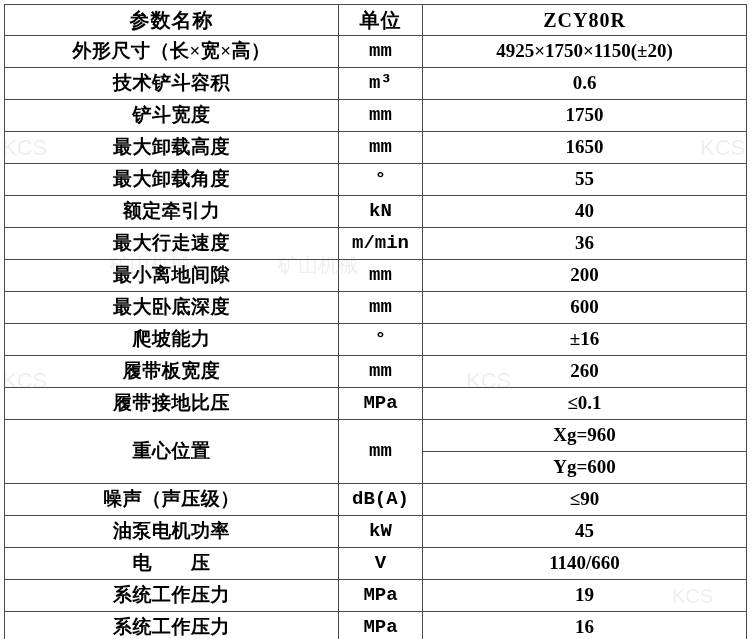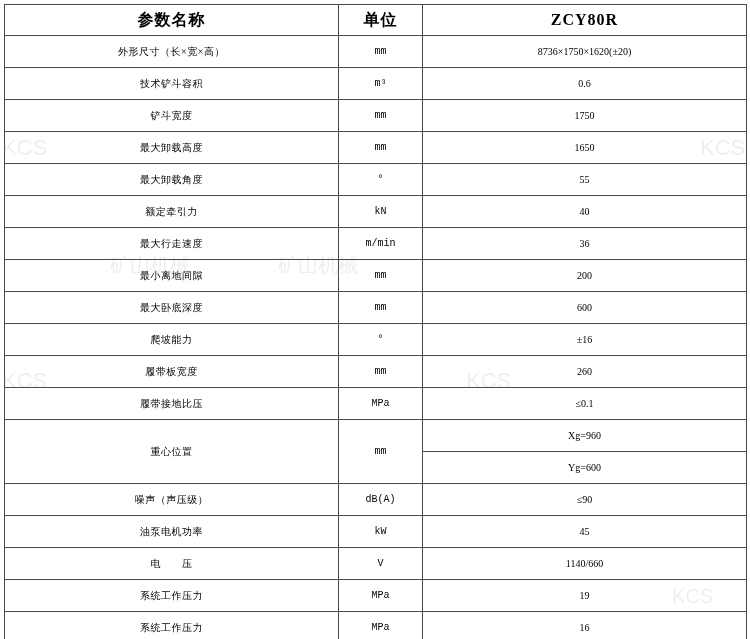--- a/index.html
+++ b/index.html
@@ -24,27 +24,27 @@
   #spec-table col.c-name { width: 334px; }
   #spec-table col.c-unit { width: 84px; }
   #spec-table col.c-val  { width: 324px; }
 
   #spec-table td, #spec-table th {
     border: 1px solid #4a4a4a;
     text-align: center;
     vertical-align: middle;
     padding: 0;
     height: 31px;
-    font-weight: normal;
-    font-size: 10px;
+    font-weight: bold;
+    font-size: 19px;
     line-height: 1.1;
   }
   #spec-table thead th {
     font-weight: bold;
-    font-size: 16px;
+    font-size: 20px;
     height: 30px;
     letter-spacing: 1px;
   }
   .val-cell {
     font-family: "Liberation Serif", "DejaVu Serif", serif;
     font-size: 15px;
   }
   .unit-cell {
     font-family: "Liberation Mono", "DejaVu Sans Mono", monospace;
     font-size: 14px;
@@ -97,21 +97,21 @@
     <tr>
       <th class="name-cell">参数名称</th>
       <th class="unit-cell">单位</th>
       <th class="val-cell">ZCY80R</th>
     </tr>
   </thead>
   <tbody>
     <tr>
       <td class="name-cell">外形尺寸（长×宽×高）</td>
       <td class="unit-cell">mm</td>
-      <td class="val-cell">8736×1750×1620(±20)</td>
+      <td class="val-cell">4925×1750×1150(±20)</td>
     </tr>
     <tr>
       <td class="name-cell">技术铲斗容积</td>
       <td class="unit-cell">m³</td>
       <td class="val-cell">0.6</td>
     </tr>
     <tr>
       <td class="name-cell">铲斗宽度</td>
       <td class="unit-cell">mm</td>
       <td class="val-cell">1750</td>

